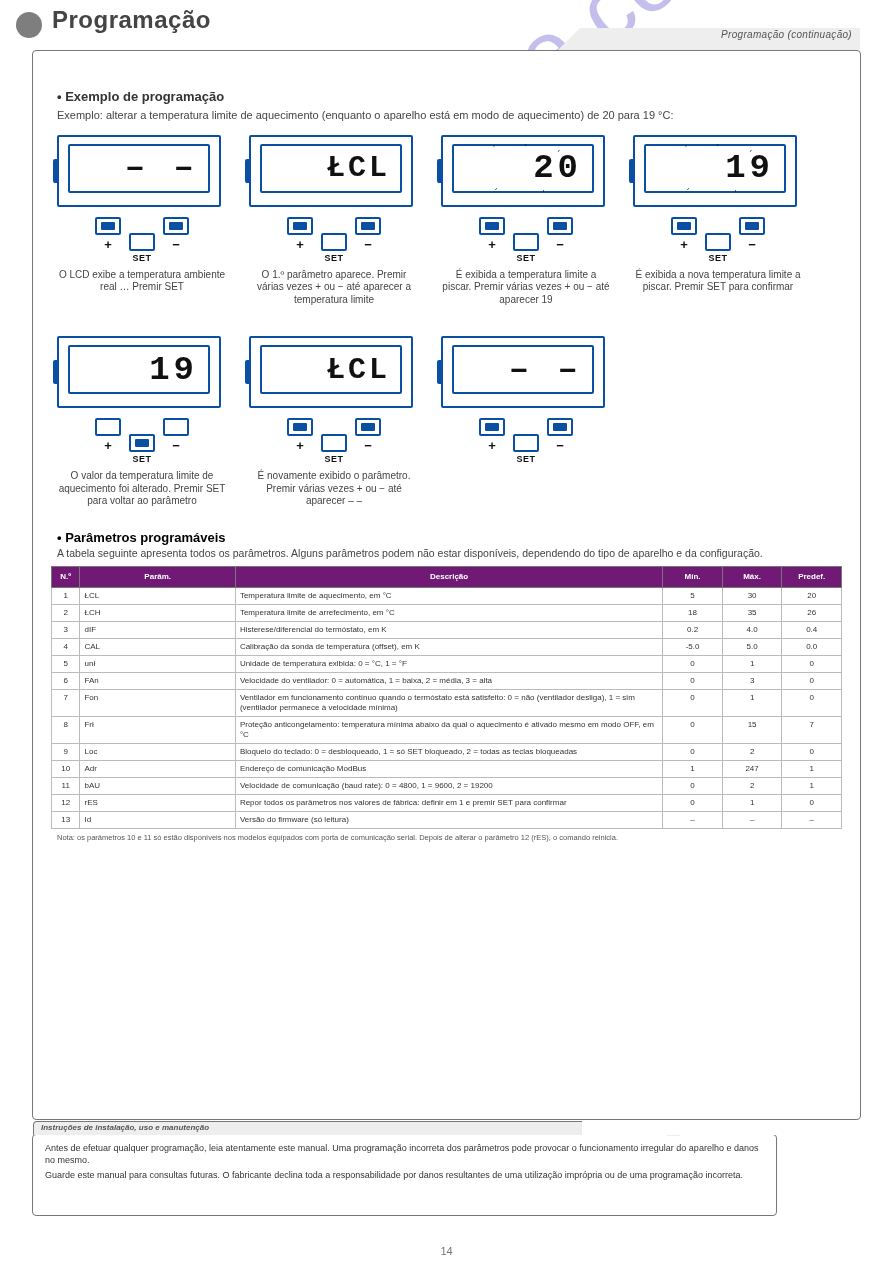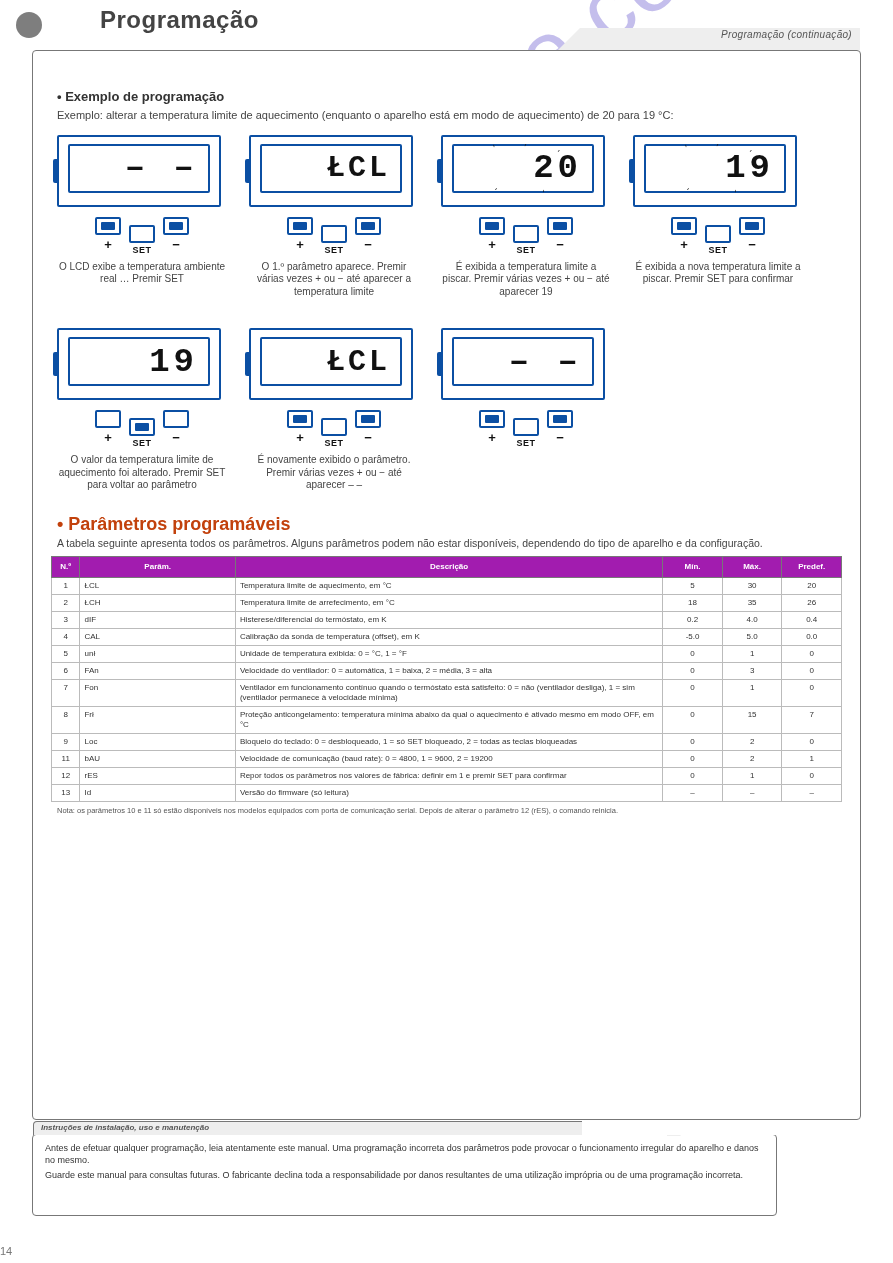--- a/index.html
+++ b/index.html
@@ -2,21 +2,21 @@
 <html><head>
 <meta charset="utf-8">
 <style>
   * { box-sizing: border-box; margin: 0; padding: 0; }
   html, body { width: 893px; height: 1263px; font-family: Arial, Helvetica, sans-serif; background: #fff; color: #3a3a3a; }
   .page { position: relative; width: 893px; height: 1263px; }
 
   
   .hdr-row { position: absolute; top: 0; left: 0; width: 893px; height: 44px; }
   .hdr-circle { position: absolute; top: 12px; left: 16px; width: 26px; height: 26px; border-radius: 50%; background: #7e7e7e; }
-  .hdr-title { position: absolute; top: 6px; left: 52px; font-size: 24px; font-weight: 700; color: #444; letter-spacing: .5px; margin-left: 48px; }
+  .hdr-title { position: absolute; top: 6px; left: 52px; font-size: 24px; font-weight: 700; color: #444; letter-spacing: .5px; }
 
   
   .frame {
     position: absolute; top: 50px; left: 32px; width: 829px; height: 1070px;
     border: 1px solid #777; border-radius: 4px; background: #fff;
     padding: 18px 18px 12px 18px;
   }
   .cut-tab { position: absolute; top: -23px; right: 0; width: 280px; height: 22px; background: #eee; }
   .cut-tab::before { content:""; position:absolute; left:-22px; top:0; width:0; height:0; border-right:22px solid #eee; border-top:22px solid transparent;}
   .frame .sec-label { position:absolute; top:-22px; right:8px; font-size:10px; color:#555; font-style: italic; font-weight:400; letter-spacing:.3px; }
@@ -41,30 +41,30 @@
   .spk4 { bottom: -1px; left: 42px; transform: rotate(-155deg);} 
   .spk5 { bottom: -3px; left: 88px; transform: rotate(160deg);} 
 
   .btns { display:flex; gap:8px; align-items:flex-start; margin-top: 10px; justify-content:center; }
   .btn { display:flex; flex-direction:column; align-items:center; gap:2px; }
   .key { width: 26px; height: 18px; border: 2px solid #0b4fa3; border-radius: 2px; display:flex; align-items:center; justify-content:center; }
   .key.on .dot { width: 14px; height: 8px; background:#0b4fa3; border-radius:1px; }
   .key .dot { width: 14px; height: 8px; background:#fff; }
   .cap { font-size: 13px; font-weight: 700; color:#111; }
   .cap.set { font-size: 9px; font-weight:700; letter-spacing:.5px; }
-  .btn.mid { margin-top: 8px; }
+  .btn.mid { margin-top: 16px; }
 
   .caption { font-size: 10px; color:#444; margin-top: 6px; text-align:center; line-height:1.25; }
 
   
-  .tbl-title { font-size: 18px; font-weight:700; color:#c2410c; margin: 22px 4px 2px 6px; }
+  .tbl-title { font-size: 13px; font-weight:700; color:#000000; margin: 22px 4px 2px 6px; }
   .tbl-note { font-size: 10.5px; color:#444; margin: 0 6px 6px 6px; line-height:1.3; }
   .tbl-wrap { margin: 6px 0 0 0; }
   table { width: 100%; border-collapse: collapse; table-layout: fixed; font-size: 8px; }
-  thead th { background: #a21caf; color:#fff; font-weight:600; padding: 5px 3px; border: 1px solid #777; text-align: center; vertical-align: middle; line-height:1.15; }
+  thead th { background: #701a75; color:#fff; font-weight:600; padding: 5px 3px; border: 1px solid #777; text-align: center; vertical-align: middle; line-height:1.15; }
   tbody td { border: 1px solid #bbb; padding: 3px 4px; vertical-align: top; line-height: 1.25; color:#333; }
   tbody td.center { text-align: center; }
   col.c0 { width: 22px; }
   col.c1 { width: 120px; }
   col.c2 { width: 330px; }
   col.c3 { width: 46px; }
   col.c4 { width: 46px; }
   col.c5 { width: 46px; }
 
   .table-footnote { font-size: 7.5px; color:#555; margin: 4px 6px 0 6px; line-height: 1.25; }
@@ -73,21 +73,21 @@
   .info {
     position: absolute; left: 32px; top: 1134px; width: 745px; height: 82px;
     border: 1px solid #777; border-radius: 4px; padding: 8px 12px 2px 12px; font-size: 9px; color:#333; line-height:1.3;
   }
   .info .tab { position:absolute; top:-14px; left:0; height:14px; width: 635px; background:#eee; border:1px solid #777; border-bottom:none; border-radius: 4px 0 0 0; }
   .info .tab::after { content:""; position:absolute; right:-14px; top:-1px; width:0; height:0; border-left:14px solid #eee; border-top:15px solid transparent; }
   .info .tab-shadow { position:absolute; top:-15px; right:0; width:194px; height:15px; background:#fff; }
   .info .label { position:absolute; top:-12px; left:8px; font-size:8px; font-style: italic; font-weight:600; color:#555; }
 
   
-  .footer { position:absolute; bottom: 6px; width: 893px; font-size: 11px; color:#777; }
+  .footer { position:absolute; bottom: 6px; width: 893px; text-align:center; font-size: 11px; color:#777; }
 
   
   .wm { position:absolute; left: 120px; top: 300px; font-size: 90px; font-weight:400; color: rgba(85, 70, 200, 0.35); transform: rotate(-36deg); transform-origin: left top; pointer-events: none; letter-spacing: 1px; }
 </style>
 </head>
 <body>
 
 <div class="page">
 
   <div class="wm">manualshive.com</div>
@@ -428,20 +428,28 @@
             </tr>
             <tr>
               <td class="center">9</td>
               <td>Loc</td>
               <td>Bloqueio do teclado: 0 = desbloqueado, 1 = só SET bloqueado, 2 = todas as teclas bloqueadas</td>
               <td class="center">0</td>
               <td class="center">2</td>
               <td class="center">0</td>
             </tr>
             <tr>
+              <td class="center">10</td>
+              <td>Adr</td>
+              <td>Endereço de comunicação ModBus</td>
+              <td class="center">1</td>
+              <td class="center">247</td>
+              <td class="center">1</td>
+            </tr>
+            <tr>
               <td class="center">11</td>
               <td>bAU</td>
               <td>Velocidade de comunicação (baud rate): 0 = 4800, 1 = 9600, 2 = 19200</td>
               <td class="center">0</td>
               <td class="center">2</td>
               <td class="center">1</td>
             </tr>
             <tr>
               <td class="center">12</td>
               <td>rES</td>

